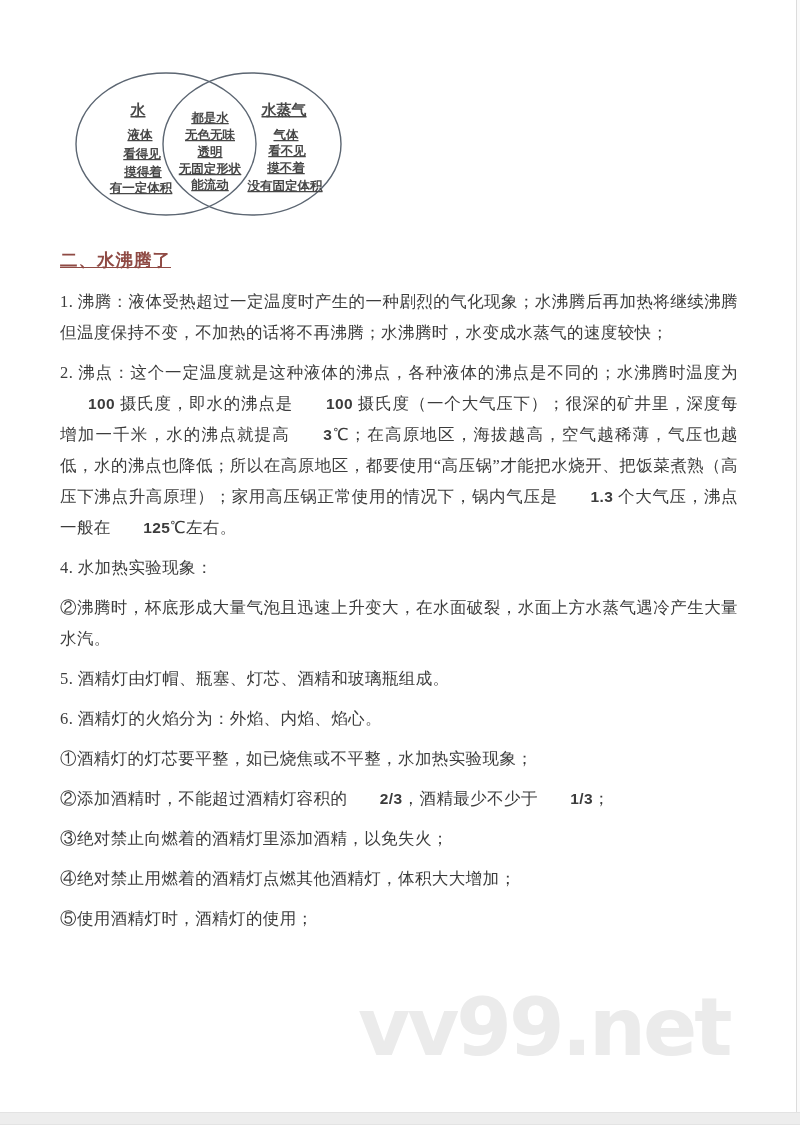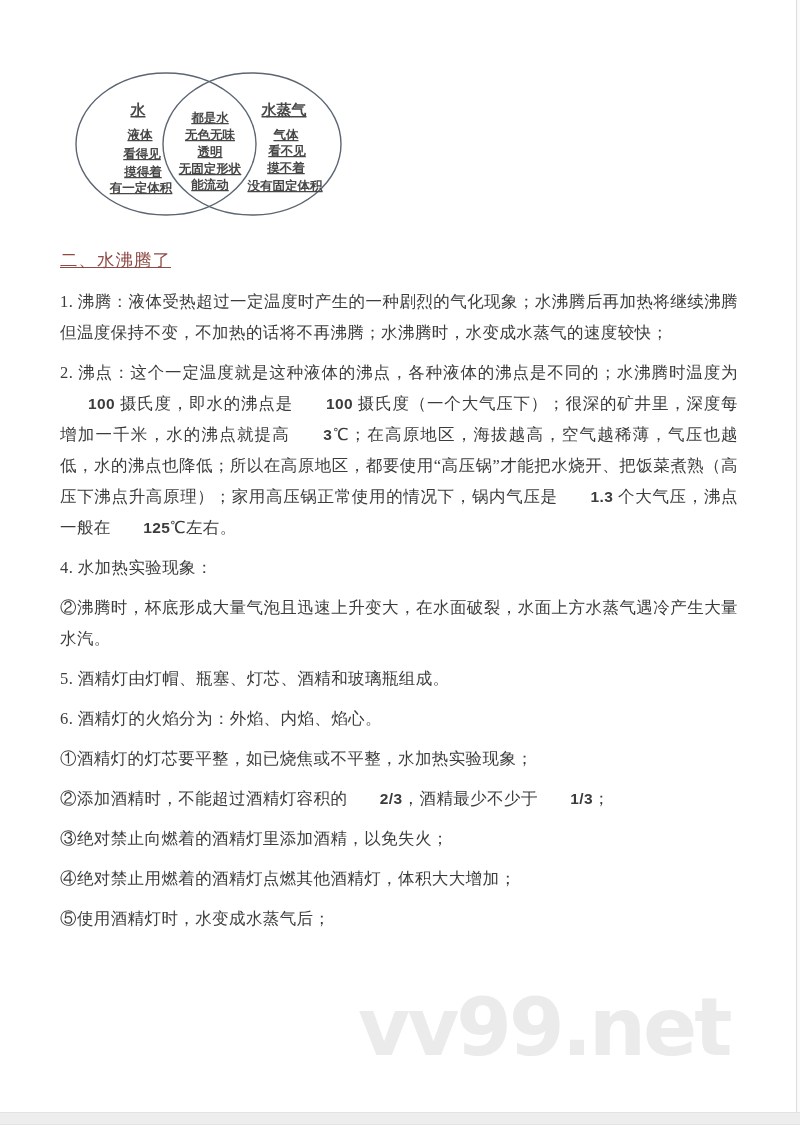--- a/index.html
+++ b/index.html
@@ -27,21 +27,21 @@
     font-weight: bold;
     text-decoration: underline;
     font-family: "Liberation Serif", serif;
     font-size: 12.5px;
   }
   .vt.vtitle { font-size: 15px; }
 
   h2.heading {
     margin: 26px 0 14px;
     font-size: 17.5px;
-    font-weight: normal;
+    font-weight: bold;
     color: #8f4a44;
     text-decoration: underline;
     letter-spacing: 1px;
   }
   p.para {
     margin: 0 0 9px;
     font-size: 16.5px;
     line-height: 31px;
     color: #3c3c3c;
     text-align: justify;
@@ -128,20 +128,20 @@
     <p class="para">1. 沸腾：液体受热超过一定温度时产生的一种剧烈的气化现象；水沸腾后再加热将继续沸腾但温度保持不变，不加热的话将不再沸腾；水沸腾时，水变成水蒸气的速度较快；</p>
     <p class="para">2. 沸点：这个一定温度就是这种液体的沸点，各种液体的沸点是不同的；水沸腾时温度为 <b class="num">100</b> 摄氏度，即水的沸点是 <b class="num">100</b> 摄氏度（一个大气压下）；很深的矿井里，深度每增加一千米，水的沸点就提高 <b class="num">3</b>℃；在高原地区，海拔越高，空气越稀薄，气压也越低，水的沸点也降低；所以在高原地区，都要使用“高压锅”才能把水烧开、把饭菜煮熟（高压下沸点升高原理）；家用高压锅正常使用的情况下，锅内气压是 <b class="num">1.3</b> 个大气压，沸点一般在 <b class="num">125</b>℃左右。</p>
     <p class="para">4. 水加热实验现象：</p>
     <p class="para">②沸腾时，杯底形成大量气泡且迅速上升变大，在水面破裂，水面上方水蒸气遇冷产生大量水汽。</p>
     <p class="para">5. 酒精灯由灯帽、瓶塞、灯芯、酒精和玻璃瓶组成。</p>
     <p class="para">6. 酒精灯的火焰分为：外焰、内焰、焰心。</p>
     <p class="para">①酒精灯的灯芯要平整，如已烧焦或不平整，水加热实验现象；</p>
     <p class="para">②添加酒精时，不能超过酒精灯容积的 <b class="num">2/3</b>，酒精最少不少于 <b class="num">1/3</b>；</p>
     <p class="para">③绝对禁止向燃着的酒精灯里添加酒精，以免失火；</p>
     <p class="para">④绝对禁止用燃着的酒精灯点燃其他酒精灯，体积大大增加；</p>
-    <p class="para">⑤使用酒精灯时，水变成水蒸气后；</p>
+    <p class="para">⑤使用酒精灯时，酒精灯的使用；</p>
   </div>
 
   <div class="watermark">vv99.net</div>
   <div class="page-side"></div>
   <div class="page-edge"></div>
   <div class="page-break"></div>
 </div>
 
 </body></html>

